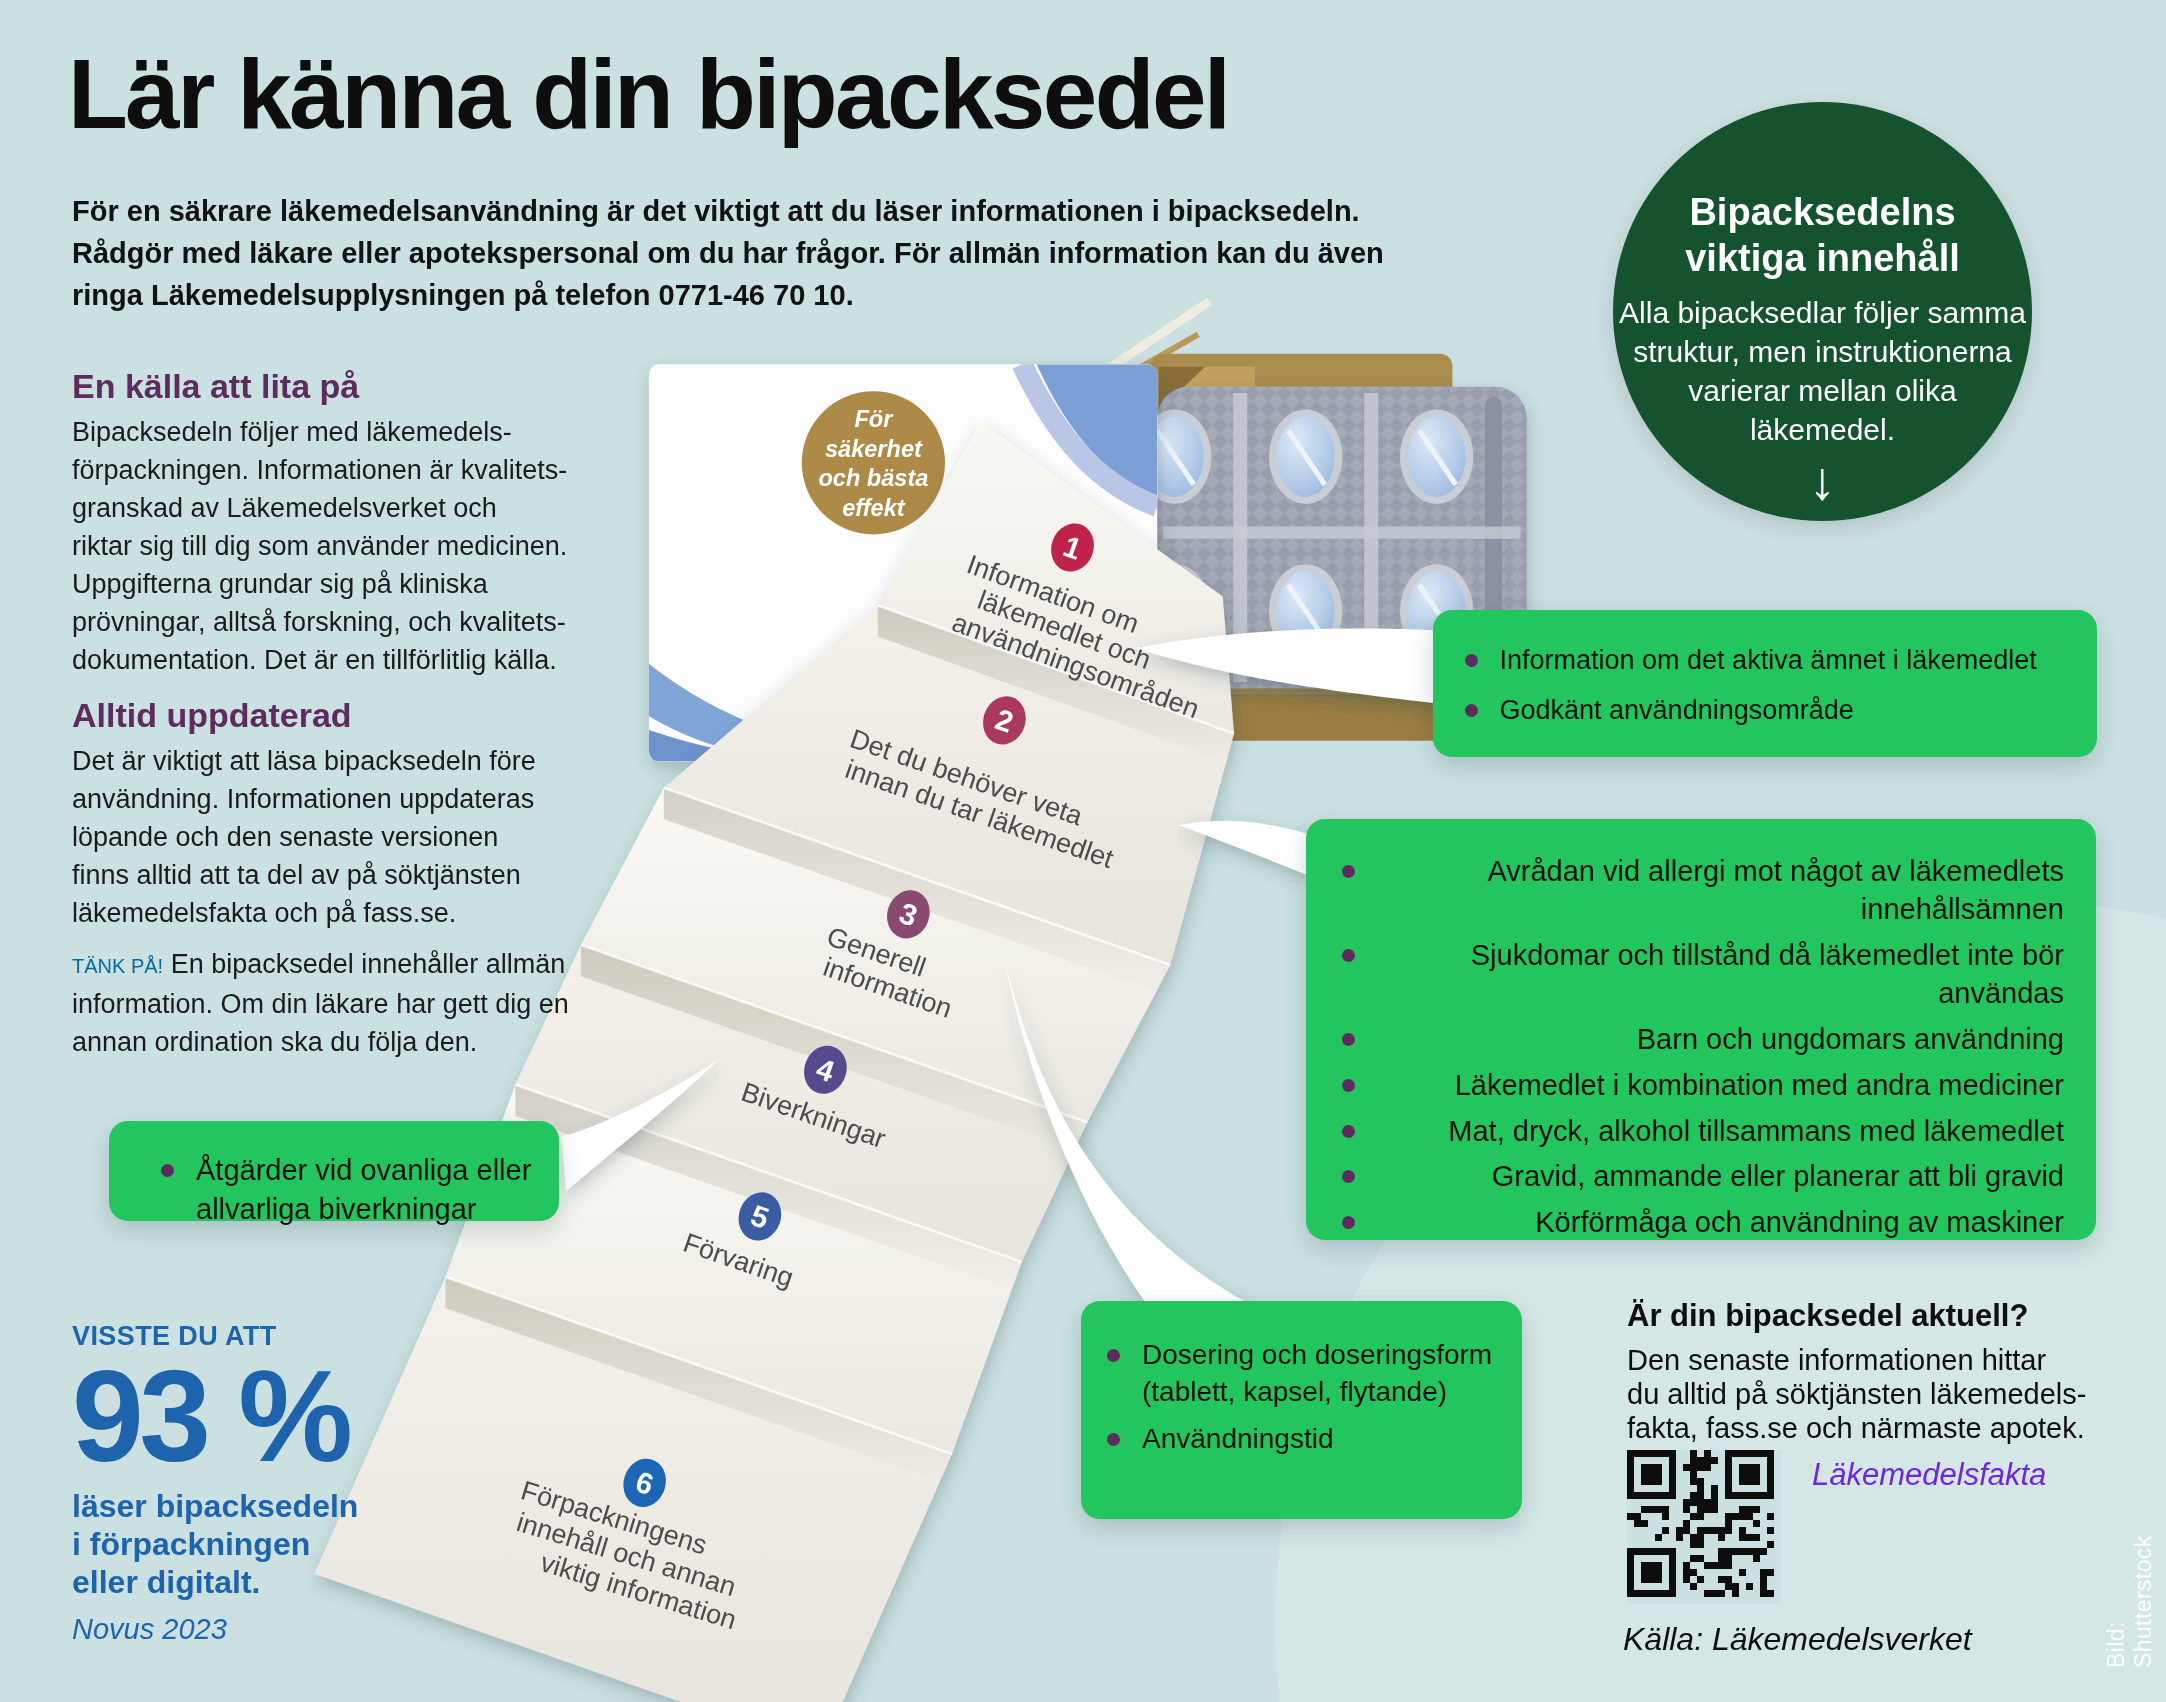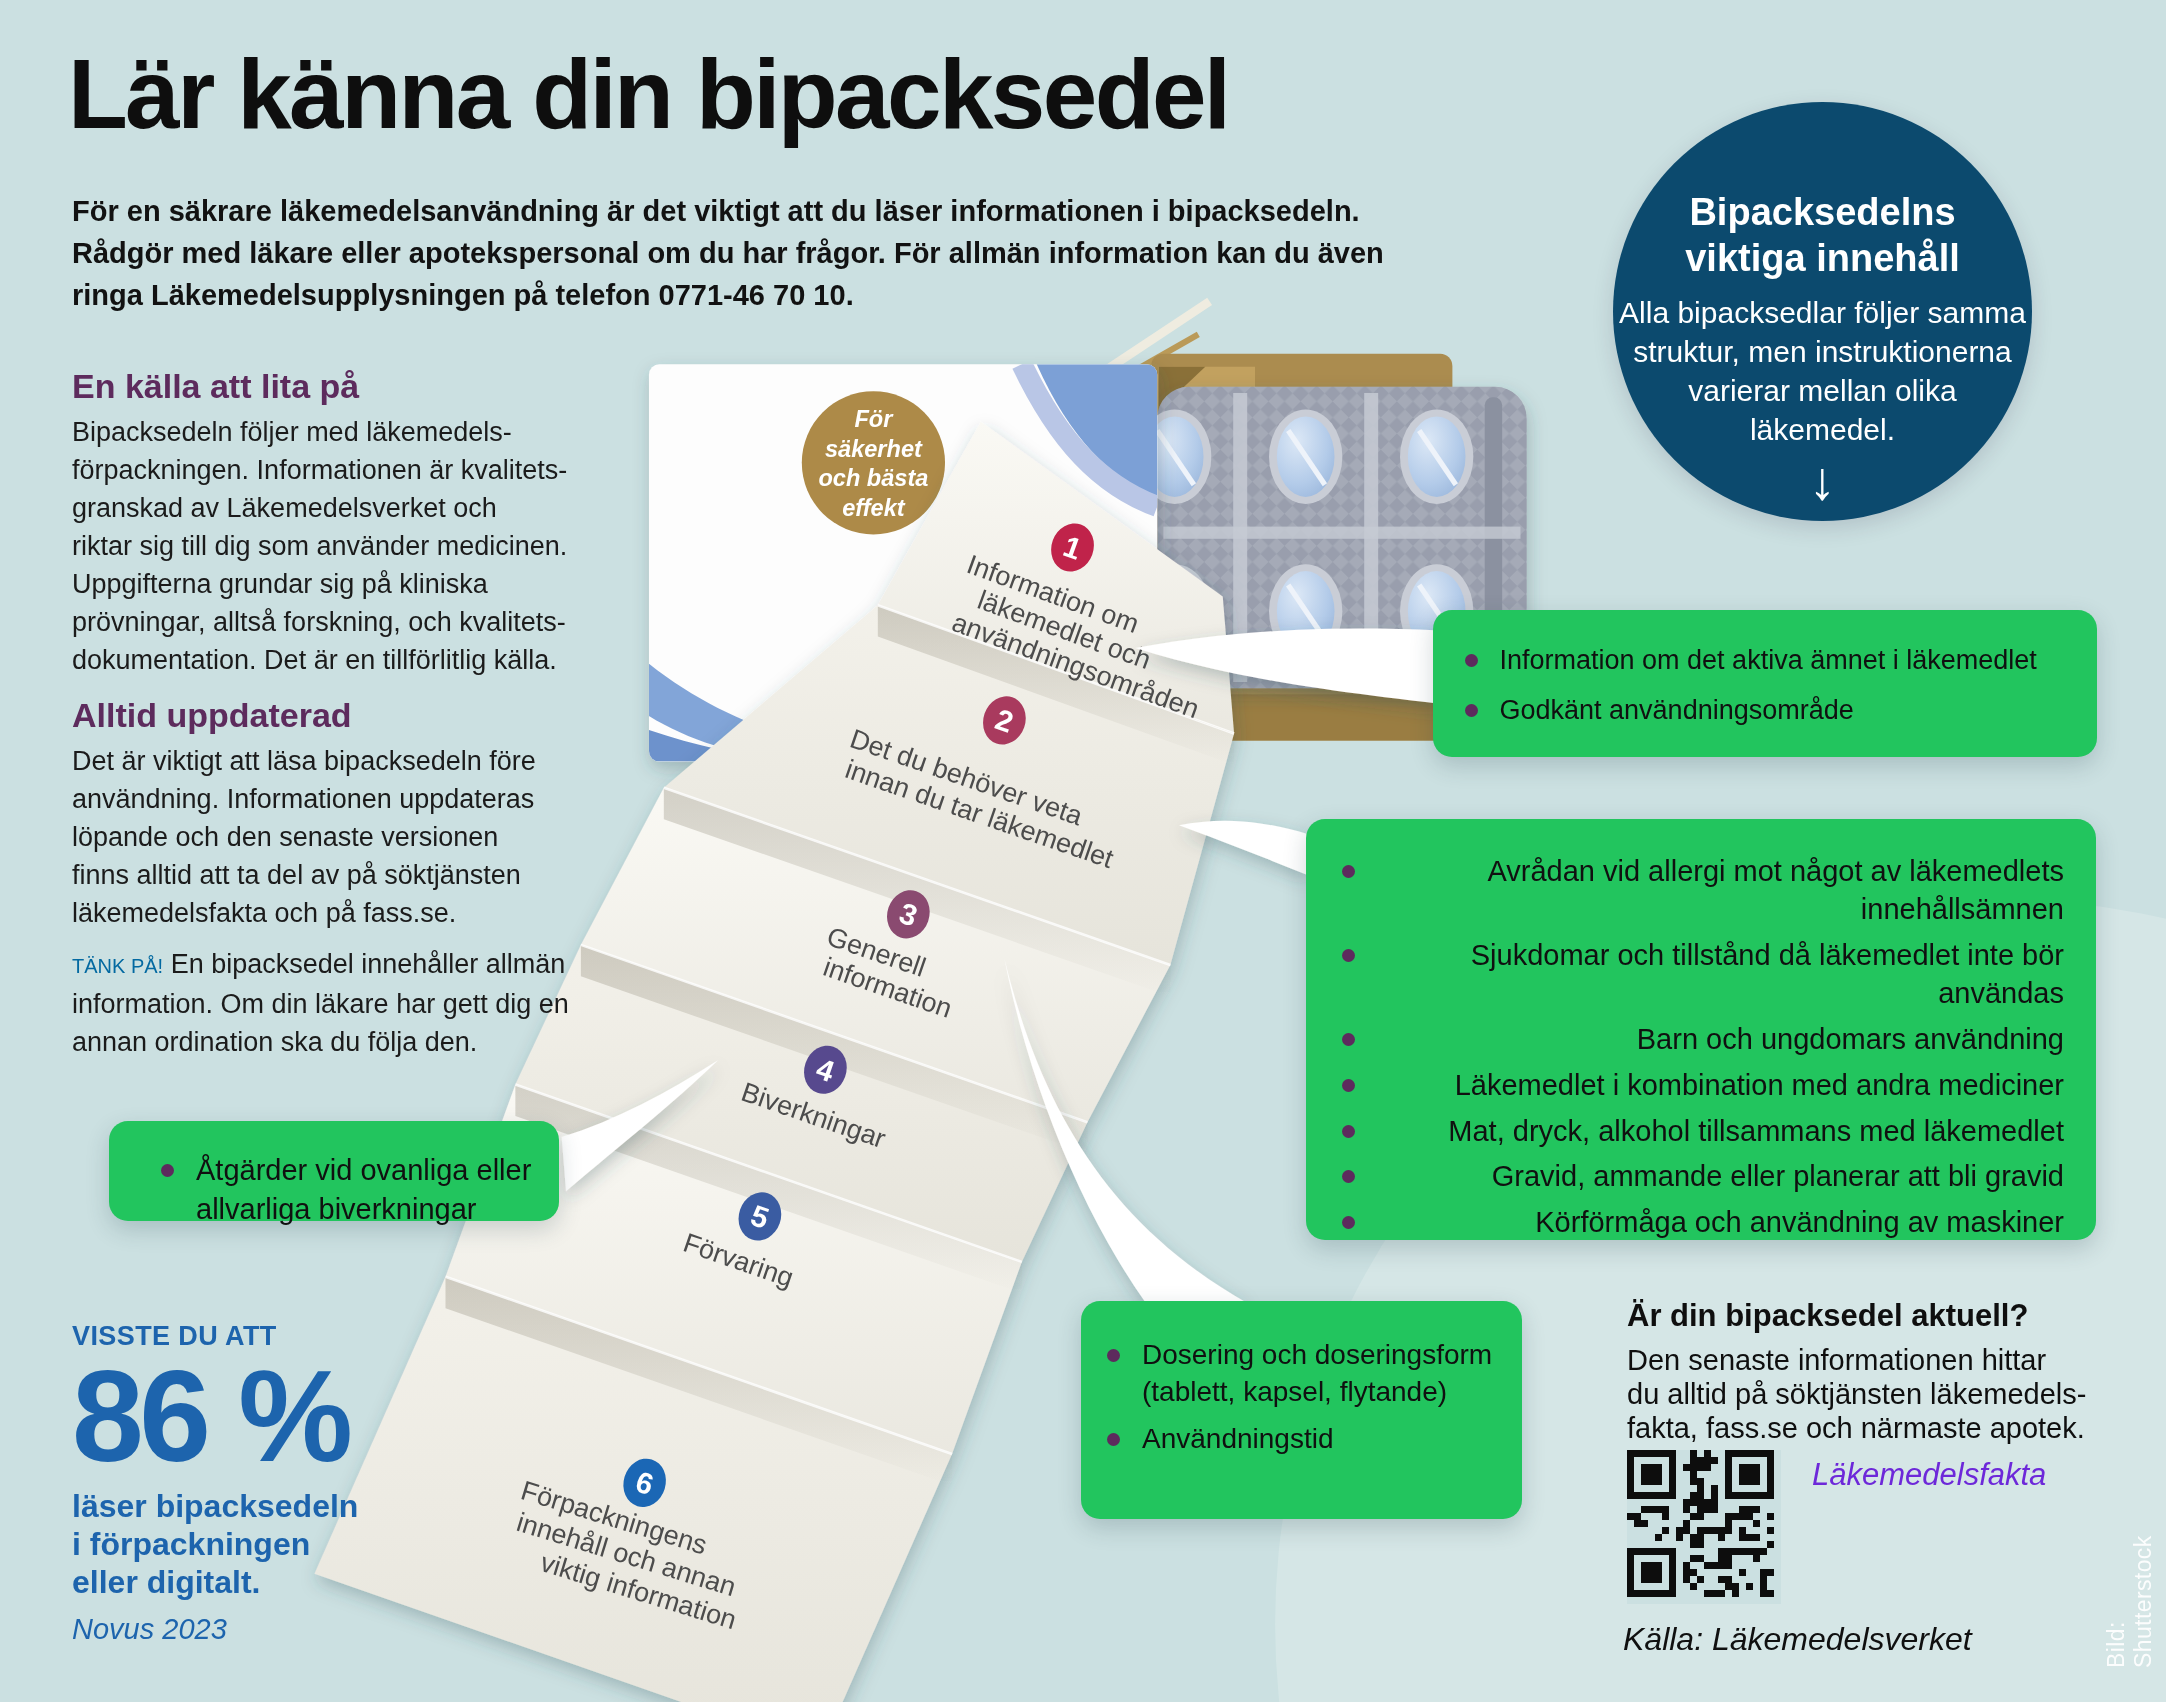--- a/index.html
+++ b/index.html
@@ -33,21 +33,21 @@
   .c4{left:1081px;top:1301px;width:441px;height:218px;padding:35px 8.7px 0 19px;}
   .c4 .bullets{font-size:28px;line-height:37px;}
   .c4 .bullets li{margin-bottom:9.6px;}
 
   .stat{left:72px;top:1321px;color:#1d64ad;}
   .stat .kicker{font-size:27px;font-weight:bold;letter-spacing:0.4px;}
   .stat .value{font-size:129px;font-weight:bold;letter-spacing:-4.4px;line-height:128px;}
   .stat .caption{font-size:32px;font-weight:bold;line-height:38px;white-space:pre-line;margin-top:7px;}
   .stat .source{font-size:29px;font-style:italic;margin-top:12.2px;}
 
-  .bubble{left:1613px;top:102px;width:419px;height:419px;border-radius:50%;background:#0c4a6e;color:#fff;
+  .bubble{left:1613px;top:102px;width:419px;height:419px;border-radius:50%;background:#14532d;color:#fff;
           text-align:center;box-sizing:border-box;padding-top:87px;box-shadow:0 7px 21px rgba(40,30,60,.15);}
   .bubble h2{margin:0;font-size:38px;line-height:46px;white-space:pre-line;}
   .bubble p{margin:12.2px 0 0 0;font-size:30px;line-height:39px;white-space:pre-line;}
   .bubble .arrow{font-size:54px;font-weight:bold;line-height:52px;margin-top:5.2px;}
 
   .aktuell{left:1627px;top:1298px;width:524px;color:#0f0f0f;}
   .aktuell h3{margin:0 0 8.7px 0;font-size:31px;}
   .aktuell p{margin:0;font-size:29px;line-height:34px;white-space:pre-line;}
   .qr{left:1627px;top:1450px;}
   .qr-label{left:1812px;top:1457px;font-size:31px;font-style:italic;color:#6d28d9;}
@@ -301,21 +301,21 @@
   <div class="abs callout c4">
     <ul class="bullets">
       <li>Dosering och doseringsform
 (tablett, kapsel, flytande)</li>
       <li>Användningstid</li>
     </ul>
   </div>
 
   <div class="abs stat">
     <div class="kicker">VISSTE DU ATT</div>
-    <div class="value">86 %</div>
+    <div class="value">93 %</div>
     <div class="caption">läser bipacksedeln
 i förpackningen
 eller digitalt.</div>
     <div class="source">Novus 2023</div>
   </div>
 
   <div class="abs aktuell">
     <h3>Är din bipacksedel aktuell?</h3>
     <p>Den senaste informationen hittar
 du alltid på söktjänsten läkemedels-

